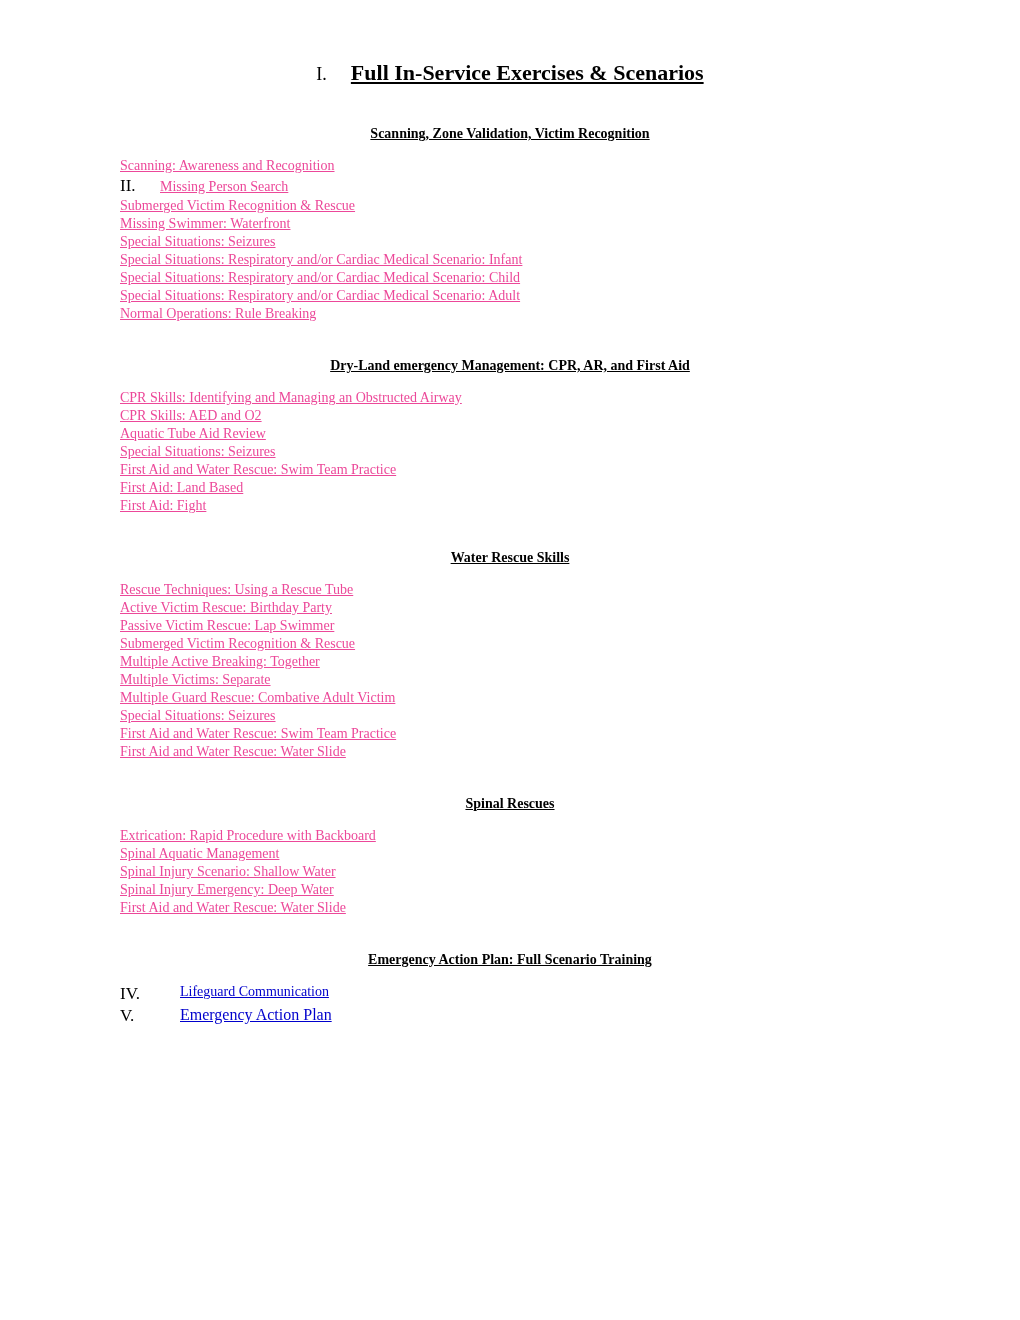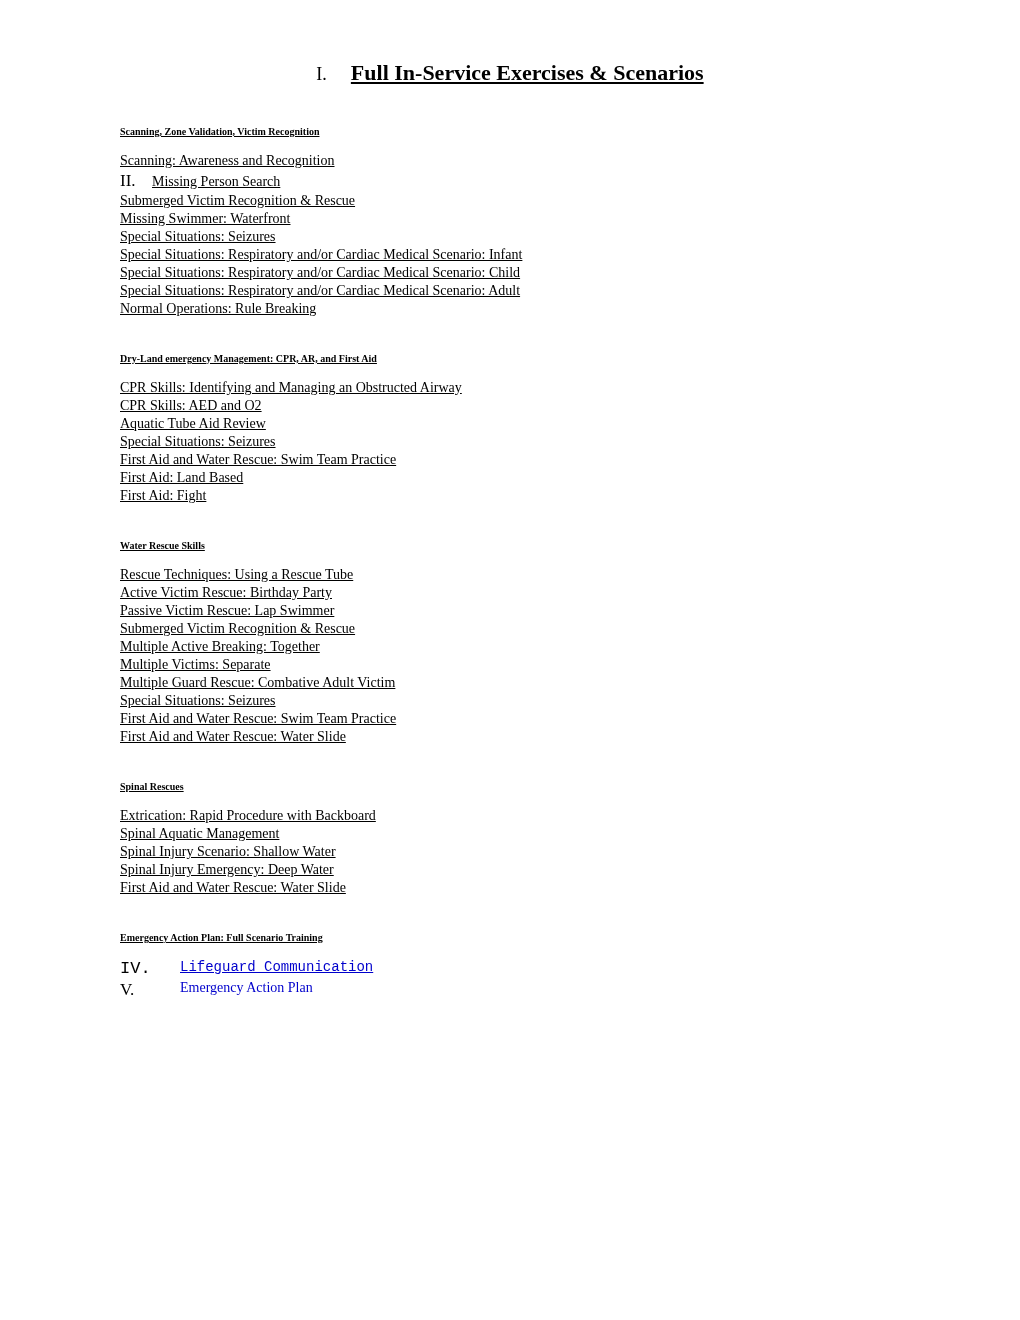--- a/index.html
+++ b/index.html
@@ -10,35 +10,36 @@
     body {
       background: #ffffff;
       font-family: Times New Roman, Times, serif;
       font-size: 14px;
       color: #000000;
       width: 1020px;
       min-height: 1320px;
       padding: 60px 120px 60px 120px;
     }
     .section-heading {
-      font-size: 10px;
+      text-align: center;
+      font-size: 14px;
       font-weight: bold;
       text-decoration: underline;
       margin-bottom: 16px;
     }
     .link-list {
       list-style: none;
       padding: 0;
       margin-bottom: 30px;
     }
     .link-list li {
       margin-bottom: 2px;
     }
     .link-list a, .inline-link {
-      color: #000000;
+      color: #ec4899;
       text-decoration: underline;
       font-size: 14px;
       cursor: pointer;
     }
     .section-block {
       margin-bottom: 36px;
     }
     .roman-item {
       display: flex;
       align-items: flex-start;
@@ -52,21 +53,21 @@
   <span style="font-size:18px;">I.</span>
   <h1 style="font-size:22px; font-weight:bold; text-decoration:underline; font-family: Times New Roman, serif;">Full In-Service Exercises &amp; Scenarios</h1>
 </div>
 
 <div class="section-block">
   <div class="section-heading">Scanning, Zone Validation, Victim Recognition</div>
   <ul class="link-list">
     <li>
       <a>Scanning: Awareness and Recognition</a>
     </li>
-    <li style="display:flex; align-items:baseline; gap:0;">
+    <li style="display:flex; align-items:baseline; gap:8px;">
       <span style="font-size:17px; min-width:32px;">II.</span>
       <a>Missing Person Search</a>
     </li>
     <li>
       <a>Submerged Victim Recognition &amp; Rescue</a>
     </li>
     <li>
       <a>Missing Swimmer: Waterfront</a>
     </li>
     <li>
@@ -167,22 +168,22 @@
     </li>
     <li>
       <a>First Aid and Water Rescue: Water Slide</a>
     </li>
   </ul>
 </div>
 
 <div class="section-block">
   <div class="section-heading">Emergency Action Plan: Full Scenario Training</div>
   <div style="margin-top:8px;">
-    <div class="roman-item" style="margin-bottom:2px;font-family:Liberation Mono, monospace;">
+    <div class="roman-item" style="margin-bottom:2px;">
       <span style="font-size:17px; min-width:60px;">IV.</span>
       <a style="color:#0000cc; text-decoration:underline; font-size:14px;text-align:center;">Lifeguard Communication</a>
     </div>
     <div class="roman-item" style="margin-bottom:2px;">
       <span style="font-size:17px; min-width:60px;">V.</span>
-      <a style="color:#0000cc; font-size:14px;">Emergency Action Plan</a>
+      <a style="color:#0000cc; text-decoration:underline; font-size:16px;">Emergency Action Plan</a>
     </div>
   </div>
 </div>
 
 </body></html>

